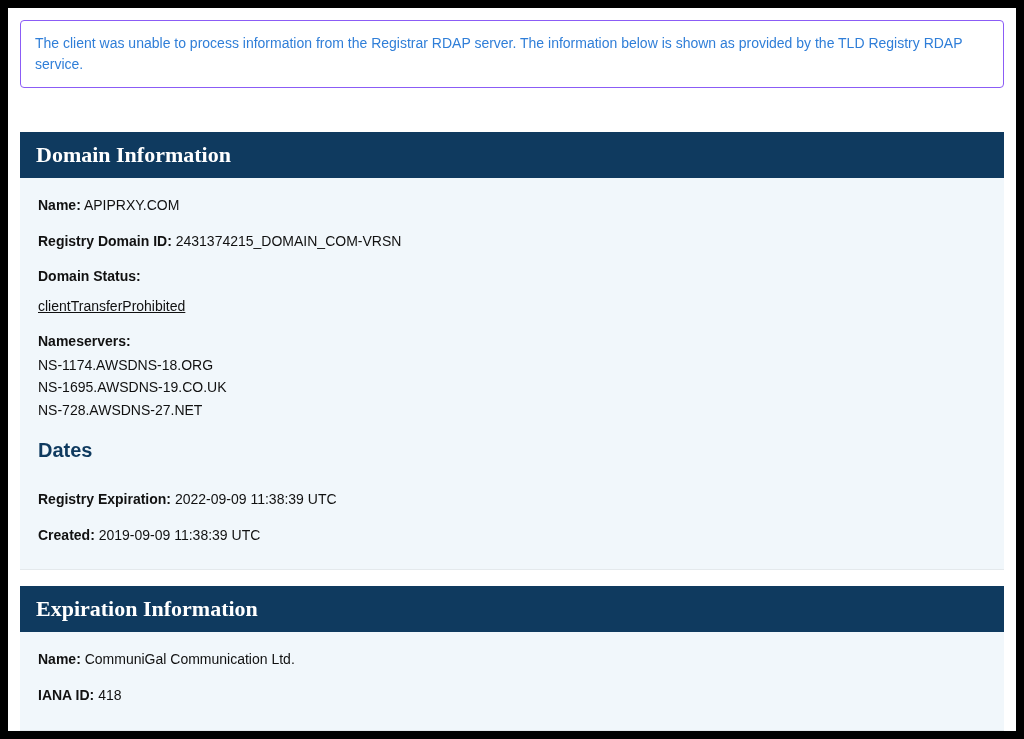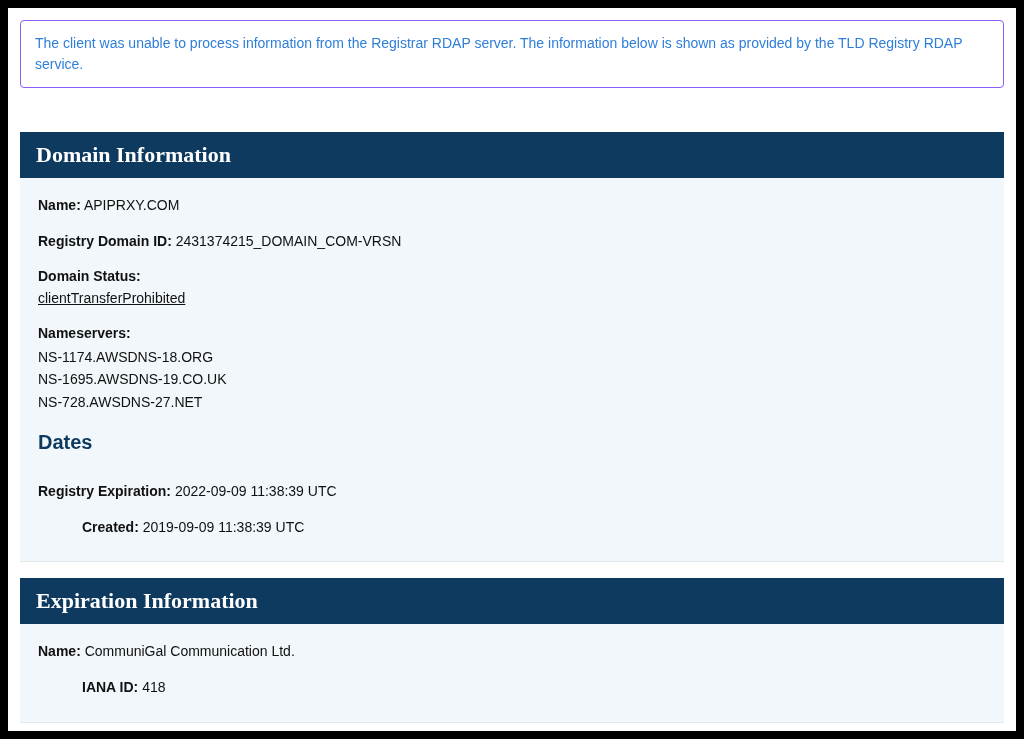--- a/index.html
+++ b/index.html
@@ -45,31 +45,30 @@
       color: #111;
       font-size: 14px;
       border-bottom: 1px solid #e4e9ec;
     }
     .field-row {
       margin-bottom: 16px;
       line-height: 1.4;
     }
     .field-row:last-child {
       margin-bottom: 0;
-      margin-left: 44px;
     }
     .field-label {
       font-weight: bold;
     }
     .status-link {
       color: #111;
       text-decoration: underline;
       cursor: pointer;
       display: inline-block;
-      margin-top: 2px;
+      margin-top: 10px;
     }
     .ns-list {
       margin-top: 2px;
       line-height: 1.6;
     }
     .subheading {
       color: #0f3a5f;
       font-size: 20px;
       font-weight: bold;
       margin: 18px 0 28px 0;

